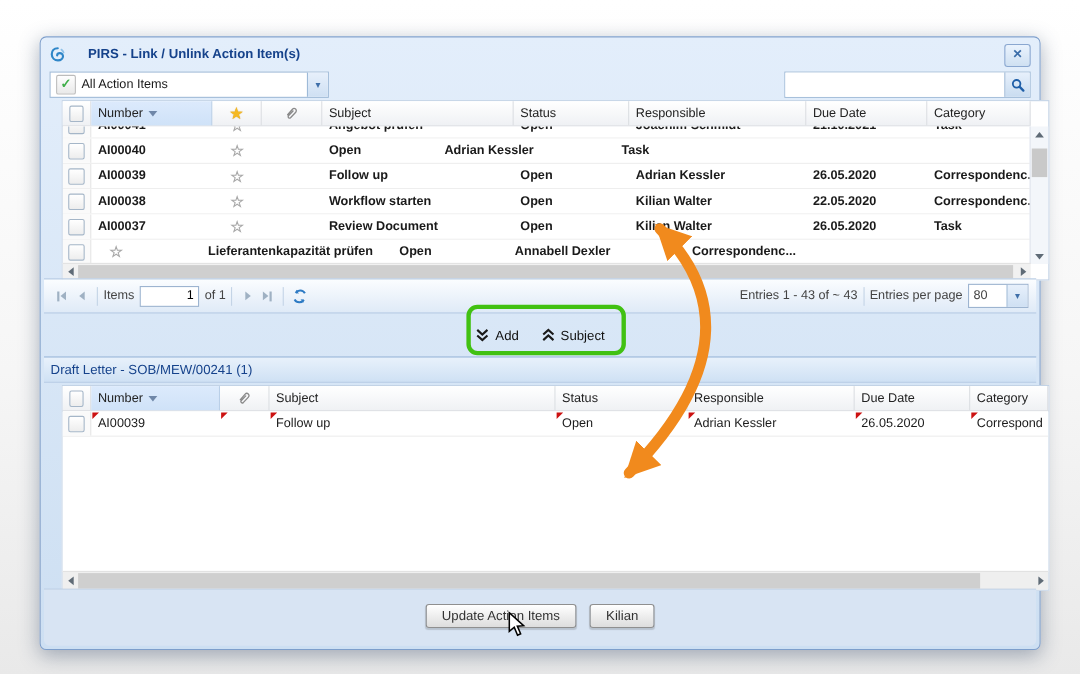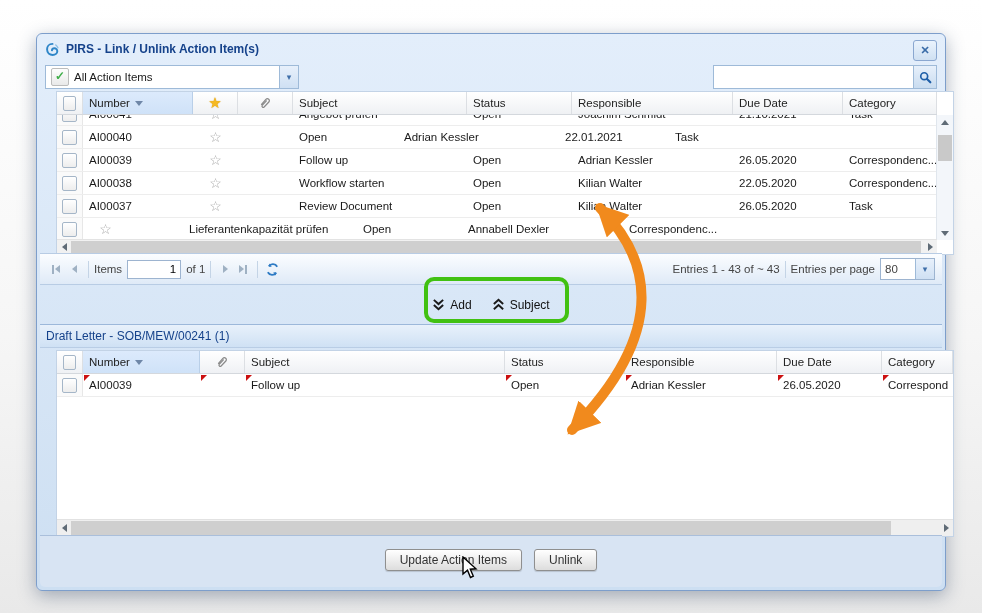--- a/index.html
+++ b/index.html
@@ -5,21 +5,21 @@
   html,body{margin:0;padding:0;background:#fff;}
   #screen{position:relative;width:982px;height:613px;overflow:hidden;
     background:linear-gradient(180deg,#ffffff 0%,#f6f6f6 55%,#e9e9e9 100%);
     font-family:"Liberation Sans",sans-serif;font-size:11.5px;color:#1a1a1a;}
   
   .dialog{position:absolute;left:36px;top:33px;width:908px;height:556px;
     background:linear-gradient(180deg,#e3eefb,#cddff2);
     border:1px solid #7d9ecb;border-radius:6px;
     box-shadow:0 5px 18px rgba(50,70,100,.40);}
   .titlebar{position:absolute;left:3px;top:3px;right:3px;height:24px;
-    display:flex;align-items:center;gap:6px;padding-left:5px;}
+    display:flex;align-items:center;gap:20px;padding-left:5px;}
   .title{font-weight:bold;font-size:12px;color:#15428b;}
   .close-btn{position:absolute;right:5px;top:3px;width:22px;height:19px;
     border:1px solid #8aa7d0;border-radius:3px;background:linear-gradient(#eaf3fd,#cfe0f2);
     color:#3a6ca8;font-weight:bold;font-size:11px;line-height:18px;text-align:center;cursor:pointer;}
   
   .toolbar{position:absolute;left:3px;top:28px;right:3px;height:29px;}
   .combo{position:absolute;left:5px;top:3px;width:252px;height:22px;background:#fff;
     border:1px solid #9ebad8;display:flex;align-items:center;}
   .combo .check-tile{width:16px;height:16px;margin:0 5px;border:1px solid #bcbcbc;border-radius:2px;
     background:linear-gradient(#fefefe,#e9e9e9);color:#3fae49;font-weight:bold;font-size:12px;
@@ -51,21 +51,21 @@
   .star-o{color:#a8a8a8;font-size:14px;}
   .star-f{color:#f5b922;font-size:15px;text-shadow:0 0 1px #c88a00;}
   
   .u-check{width:26px;}.u-num{width:110px;}.u-star{width:45px;justify-content:center;}
   .u-clip{width:55px;justify-content:center;}.u-subj{width:174px;}.u-stat{width:105px;}
   .u-resp{width:161px;}.u-due{width:110px;}.u-cat{flex:1;}
   
   .l-check{width:26px;}.l-num{width:117px;}.l-clip{width:45px;justify-content:center;}
   .l-subj{width:260px;}.l-stat{width:120px;}.l-resp{width:152px;}.l-due{width:105px;}.l-cat{flex:1;}
   #grid1{left:6px;top:57px;width:896px;height:162px;}
-  .g1body{position:absolute;top:23px;left:0;right:16px;bottom:14px;overflow:hidden;}
+  .g1body{position:absolute;top:23px;left:0;right:16px;bottom:14px;overflow:hidden;font-weight:bold;}
   .row.partial{margin-top:-12px;}
   .vscroll{position:absolute;top:23px;right:0;width:16px;bottom:14px;background:#f3f6fa;
     border-left:1px solid #e0e6ed;}
   .vs-arrow{position:absolute;left:0;width:16px;height:14px;display:flex;align-items:center;justify-content:center;cursor:pointer;}
   .tri-up{width:0;height:0;border-left:4px solid transparent;border-right:4px solid transparent;border-bottom:5px solid #5f6b76;}
   .tri-dn{width:0;height:0;border-left:4px solid transparent;border-right:4px solid transparent;border-top:5px solid #5f6b76;}
   .tri-lf{width:0;height:0;border-top:4px solid transparent;border-bottom:4px solid transparent;border-right:5px solid #5f6b76;}
   .tri-rt{width:0;height:0;border-top:4px solid transparent;border-bottom:4px solid transparent;border-left:5px solid #5f6b76;}
   .vthumb{position:absolute;left:1px;right:1px;top:20px;height:26px;background:#c9c9c9;cursor:grab;}
   .hscroll{position:absolute;left:0;right:0;bottom:0;height:14px;background:#f1f1f1;border-top:1px solid #e3e3e3;}
@@ -188,21 +188,20 @@
           <div class="cell c-check u-check">
               <span class="cb"></span>
             </div>
           <div class="cell u-num">AI00040</div>
           <div class="cell u-star">
               <span class="star-o">☆</span>
             </div>
           <div class="cell u-clip"></div>
           <div class="cell u-stat">Open</div>
           <div class="cell u-resp">Adrian Kessler</div>
-          <div class="cell u-due">22.01.2021</div>
           <div class="cell u-cat">Task</div>
         </div>
         <div class="row">
           <div class="cell c-check u-check">
               <span class="cb"></span>
             </div>
           <div class="cell u-num">AI00039</div>
           <div class="cell u-star">
               <span class="star-o">☆</span>
             </div>
@@ -400,21 +399,21 @@
           </div>
         <div class="hthumb" style="left:14px;width:820px;"></div>
         <div class="hs-arrow" style="right:0;">
             <span class="tri-rt"></span>
           </div>
       </div>
     </div>
 
     <div class="dlg-footer">
       <button class="btn">Update Action Items</button>
-      <button class="btn">Unlink</button>
+      <button class="btn">Kilian</button>
     </div>
   </div>
 
   <div class="green-box"></div>
   <svg class="arrow-svg" viewBox="0 0 200 290">
     <defs>
       <marker id="ahe" viewBox="0 0 10 10" refX="8" refY="5" markerWidth="3.2" markerHeight="3.2" orient="auto">
         <path d="M0 0 L10 5 L0 10 z" fill="#f18a1d"></path>
       </marker>
       <marker id="ahs" viewBox="0 0 10 10" refX="8" refY="5" markerWidth="3.2" markerHeight="3.2" orient="auto-start-reverse">

